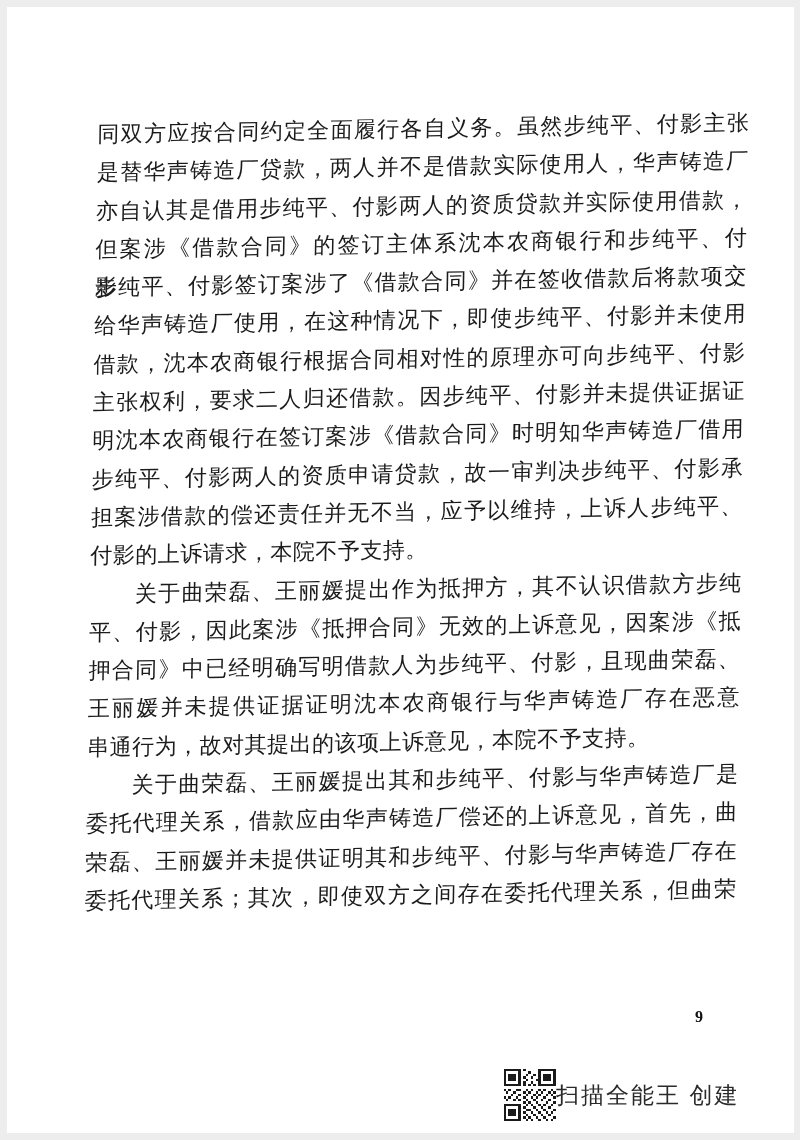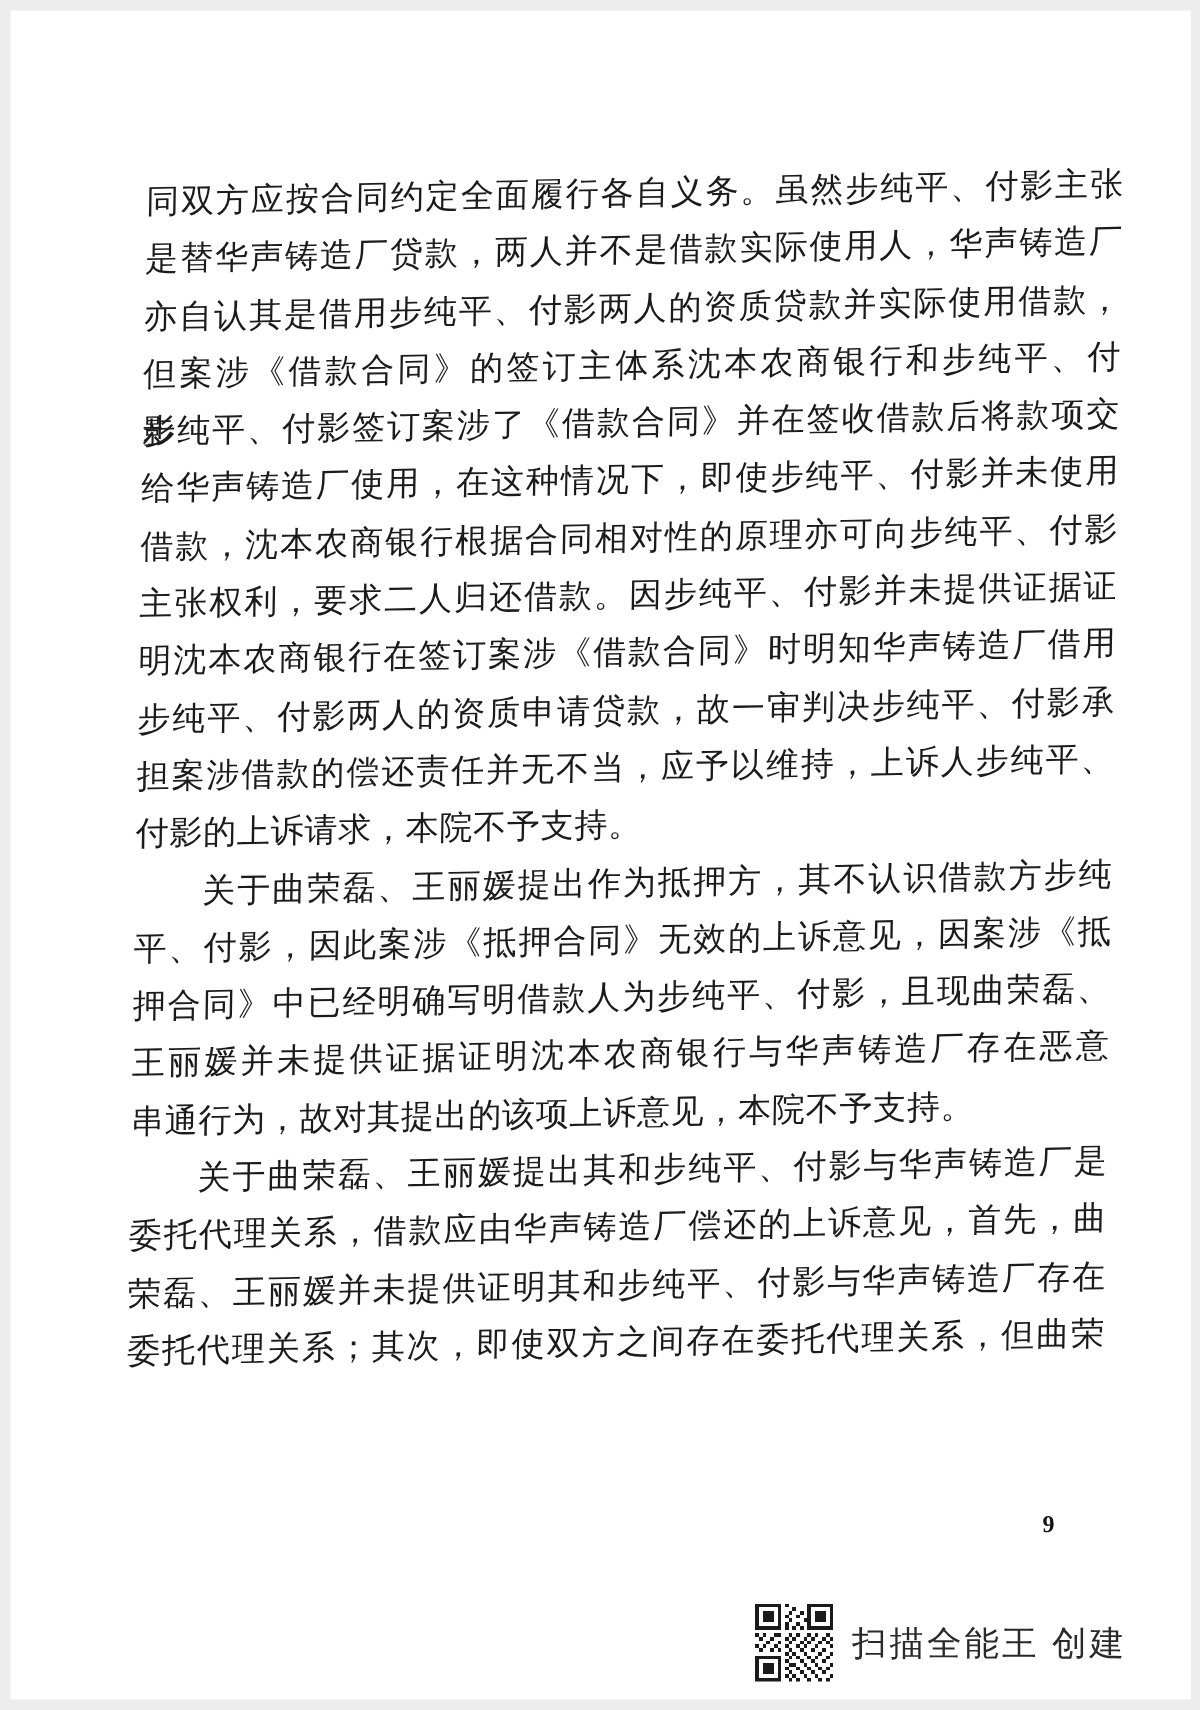--- a/index.html
+++ b/index.html
@@ -58,21 +58,20 @@
     font-weight: bold;
     color: #111111;
     font-family: "Liberation Serif", "DejaVu Serif", serif;
   }
   .footer-credit {
     position: absolute;
     left: 496px;
     top: 1062px;
     display: flex;
     align-items: center;
-    gap: 12px;
   }
   .qr {
     width: 53px;
     height: 52px;
     display: block;
   }
   .credit-text {
     font-family: "Liberation Sans", "DejaVu Sans", sans-serif;
     font-size: 23px;
     color: #2a2a2a;

